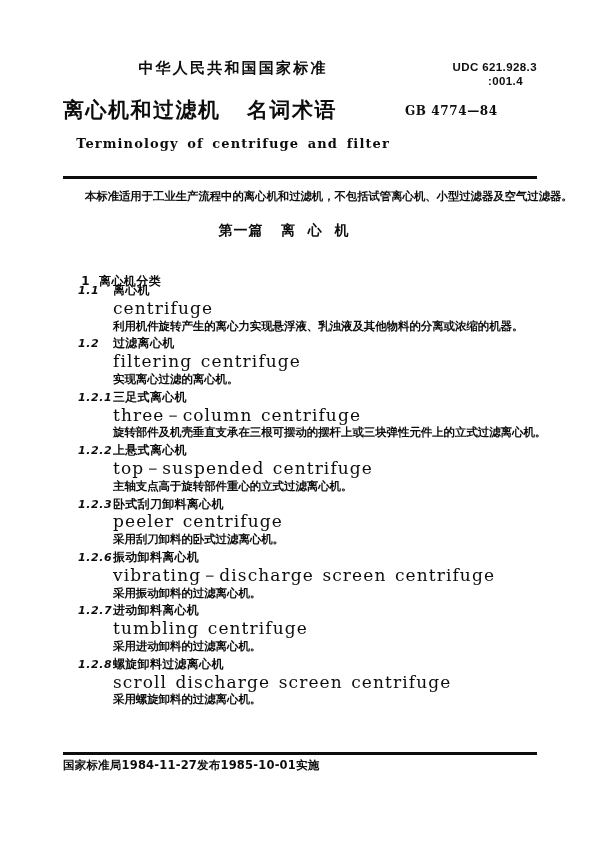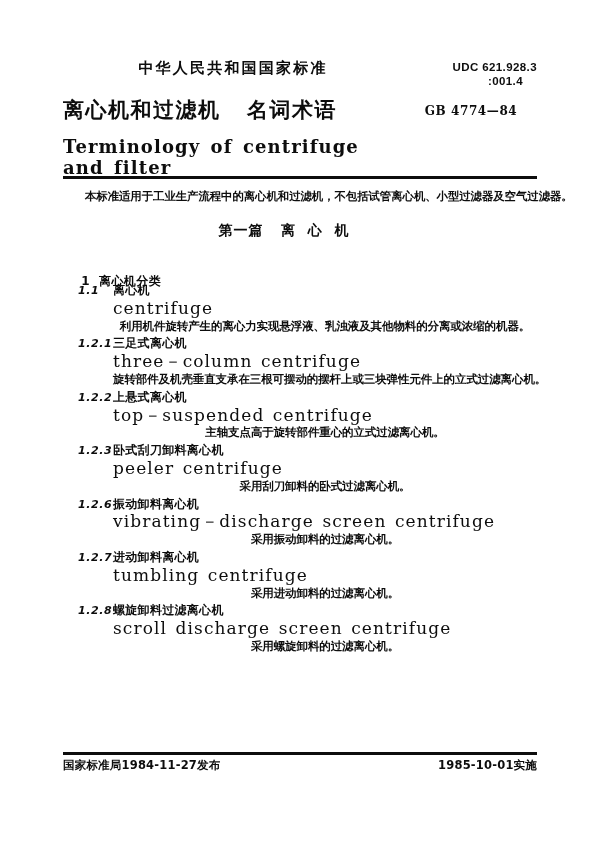--- a/index.html
+++ b/index.html
@@ -52,23 +52,23 @@
     font-weight: bold;
     letter-spacing: 1.5px;
     line-height: 1.15;
     white-space: pre;
   }
   .doc-title-en {
     position: absolute;
     left: 0;
     top: 84px;
     width: 340px;
-    text-align: left;
+    text-align: center;
     font-family: "DejaVu Serif", "Liberation Serif", serif;
-    font-size: 18px;
+    font-size: 13px;
     font-weight: bold;
     letter-spacing: 1.1px;
     word-spacing: 3px;
   }
 
   .udc-block {
     position: absolute;
     right: 0;
     top: 8px;
     width: 132px;
@@ -82,21 +82,21 @@
   .udc-line1 { white-space: pre; }
   .udc-line2 {
     white-space: pre;
     padding-right: 14px;
   }
   .gb-number {
     position: absolute;
     right: 0;
     top: 52px;
     width: 132px;
-    text-align: center;
+    text-align: left;
     font-family: "DejaVu Serif", "Liberation Serif", serif;
     font-weight: bold;
     font-size: 12px;
     letter-spacing: 0.6px;
     white-space: pre;
   }
 
   
   .rule-top {
     position: absolute;
@@ -187,31 +187,30 @@
     word-spacing: 2px;
     line-height: 17.8px;
   }
   .entry-def {
     margin-left: 50px;
     font-size: 11.5px;
     font-weight: bold;
     line-height: 17.8px;
     letter-spacing: -0.1px;
     white-space: nowrap;
-    text-align: center;
   }
 
   
   .footer {
     position: absolute;
     left: 63px;
     top: 758px;
     width: 474px;
     display: flex;
-    justify-content: space-between;
+    justify-content: flex-start;
     align-items: baseline;
     font-size: 11.5px;
     font-weight: bold;
     letter-spacing: 0.2px;
   }
   .footer-left, .footer-right { white-space: pre; }
 </style>
 </head>
 <body>
 
@@ -243,20 +242,28 @@
       <div class="entry">
         <div class="entry-head">
           <span class="entry-num">1.1</span>
           <span class="entry-term">离心机</span>
         </div>
         <div class="entry-en">centrifuge</div>
         <div class="entry-def">利用机件旋转产生的离心力实现悬浮液、乳浊液及其他物料的分离或浓缩的机器。</div>
       </div>
       <div class="entry">
         <div class="entry-head">
+          <span class="entry-num">1.2</span>
+          <span class="entry-term">过滤离心机</span>
+        </div>
+        <div class="entry-en">filtering centrifuge</div>
+        <div class="entry-def">实现离心过滤的离心机。</div>
+      </div>
+      <div class="entry">
+        <div class="entry-head">
           <span class="entry-num">1.2.1</span>
           <span class="entry-term">三足式离心机</span>
         </div>
         <div class="entry-en">three－column centrifuge</div>
         <div class="entry-def">旋转部件及机壳垂直支承在三根可摆动的摆杆上或三块弹性元件上的立式过滤离心机。</div>
       </div>
       <div class="entry">
         <div class="entry-head">
           <span class="entry-num">1.2.2</span>
           <span class="entry-term">上悬式离心机</span>

